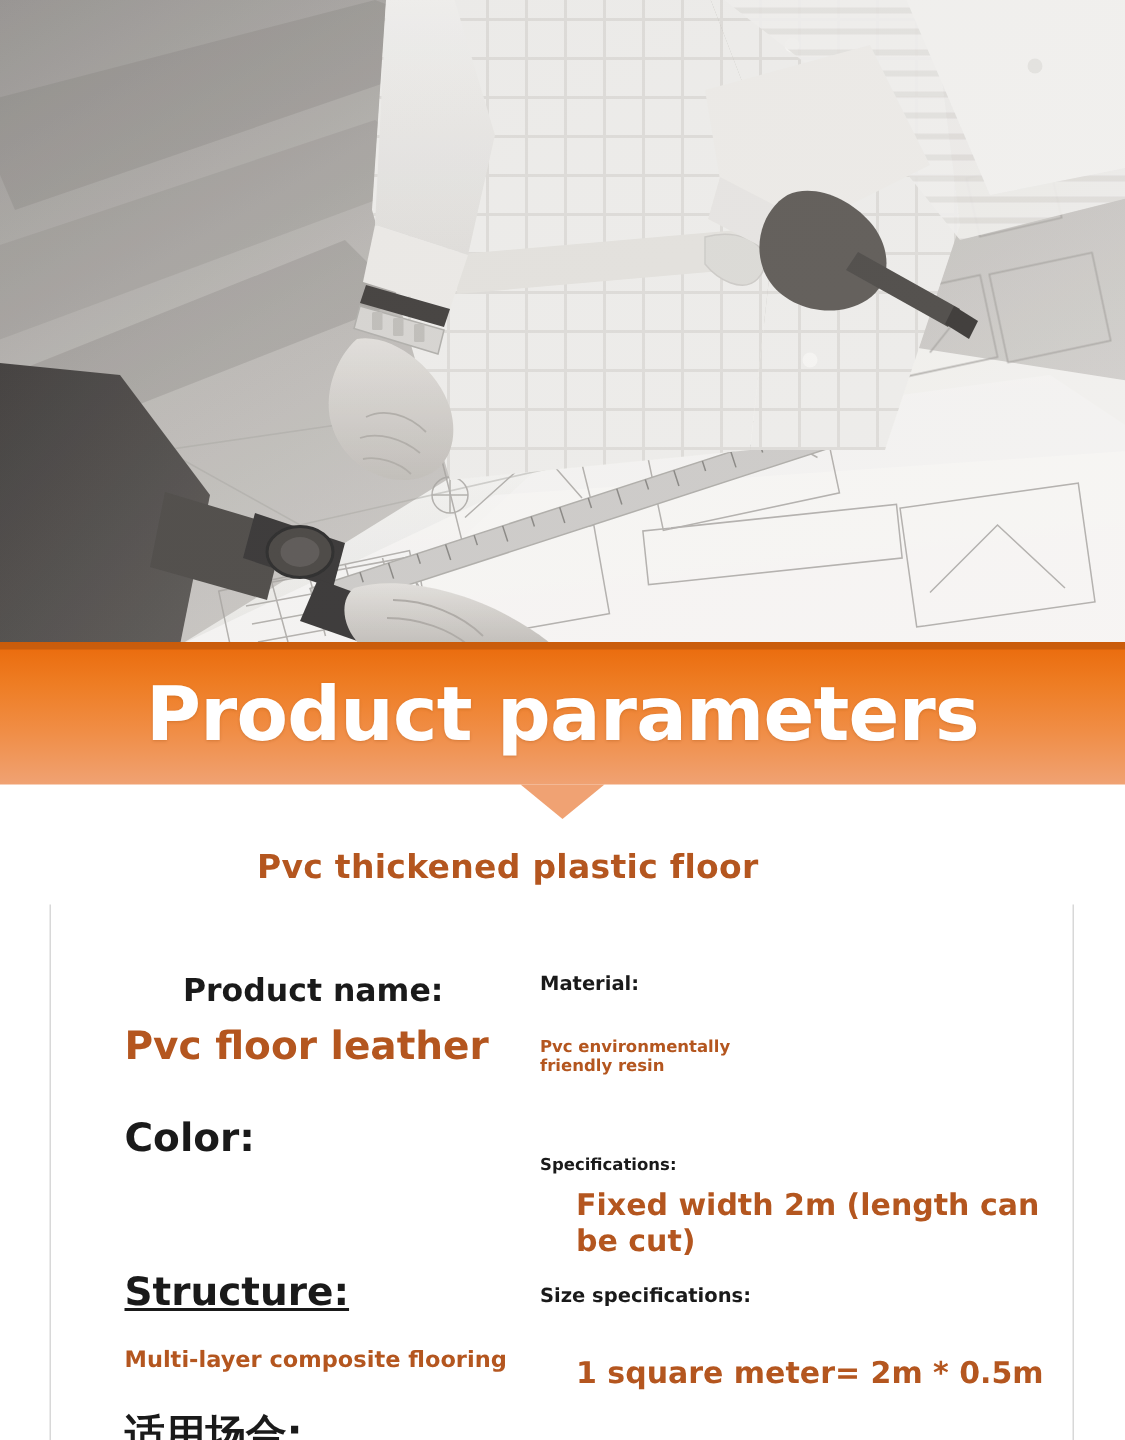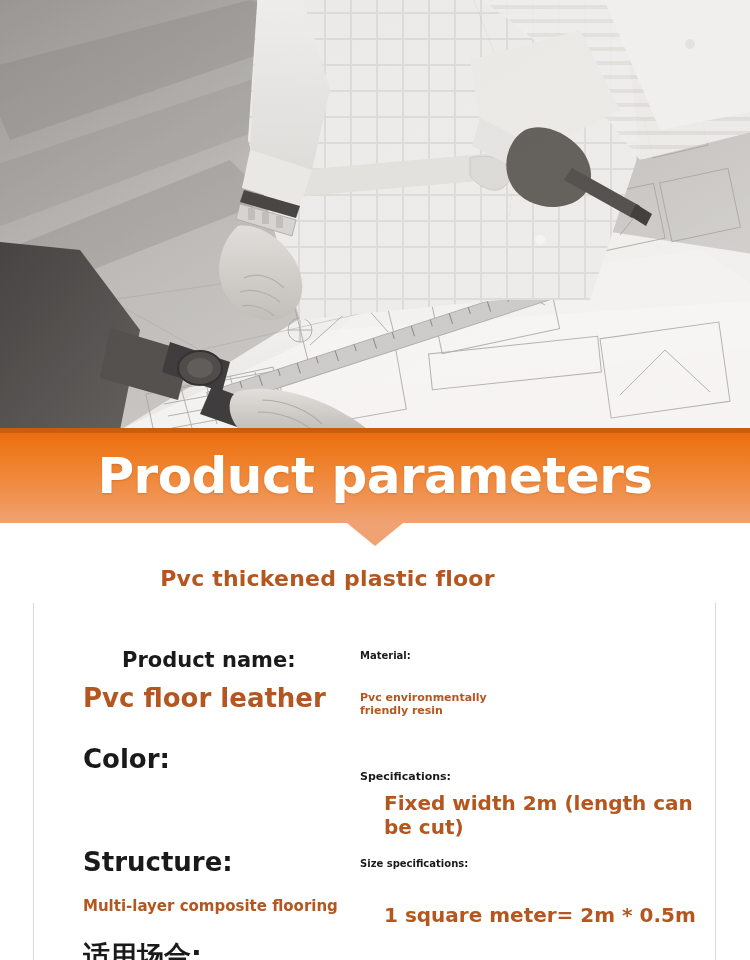--- a/index.html
+++ b/index.html
@@ -82,21 +82,21 @@
     width: 0;
     height: 0;
     border-left: 28px solid transparent;
     border-right: 28px solid transparent;
     border-top: 23px solid #f0a273;
   }
 
   
   .subtitle {
     position: absolute;
-    left: 0;
+    left: 11px;
     top: 566px;
     width: 655px;
     text-align: center;
     color: #b4561f;
     font-size: 22px;
     font-weight: bold;
     letter-spacing: 0.2px;
   }
 
   
@@ -135,21 +135,21 @@
     white-space: nowrap;
   }
   .val {
     color: #b4561f;
     font-weight: bold;
     line-height: 1.2;
   }
 
   .lbl-lg   { font-size: 21px; margin-left: 39px; }
   .lbl-xl   { font-size: 26px; }
-  .lbl-sm   { font-size: 10px; }
+  .lbl-sm   { font-size: 13px; }
   .lbl-xs   { font-size: 11px; }
 
   .val-lg   { font-size: 26px; }
   .val-md   { font-size: 18px; }
   .val-sm   { font-size: 11px; }
   .val-xl   { font-size: 20px; margin-left: 24px; }
   .val-cn   { font-size: 15px; }
 
   .cn-label {
     color: #1a1a1a;
@@ -322,21 +322,21 @@
     <div class="cell col-l val val-lg" style="top:80px;">Pvc floor leather</div>
 
     <div class="cell col-r lbl lbl-sm" style="top:47px;">Material:</div>
     <div class="cell val val-sm" style="left:327px; width:165px; top:88px;">Pvc environmentally friendly resin</div>
 
     <div class="cell col-l lbl lbl-xl" style="top:142px;">Color:</div>
 
     <div class="cell col-r lbl lbl-xs" style="top:168px;">Specifications:</div>
     <div class="cell col-r val val-xl" style="top:188px;">Fixed width 2m (length can be cut)</div>
 
-    <div class="cell col-l lbl lbl-xl" style="top:245px;">Structure:</div>
+    <div class="cell col-l lbl lbl-xl" style="top:245px;text-decoration:underline;">Structure:</div>
     <div class="cell col-l val val-cn" style="top:294px;">Multi-layer composite flooring</div>
 
     <div class="cell col-r lbl lbl-sm" style="top:255px;">Size specifications:</div>
     <div class="cell col-r val val-xl" style="top:300px;">1 square meter= 2m * 0.5m</div>
 
     <div class="cell cn-label" style="left:50px; top:335px;">适用场合:</div>
 
   </div>
 
 </div>

